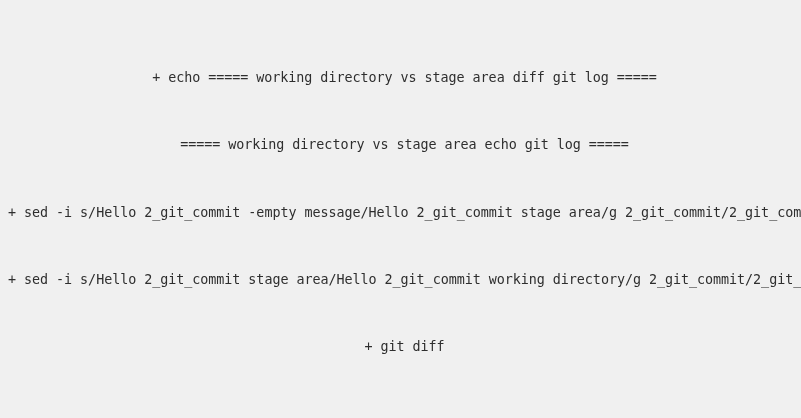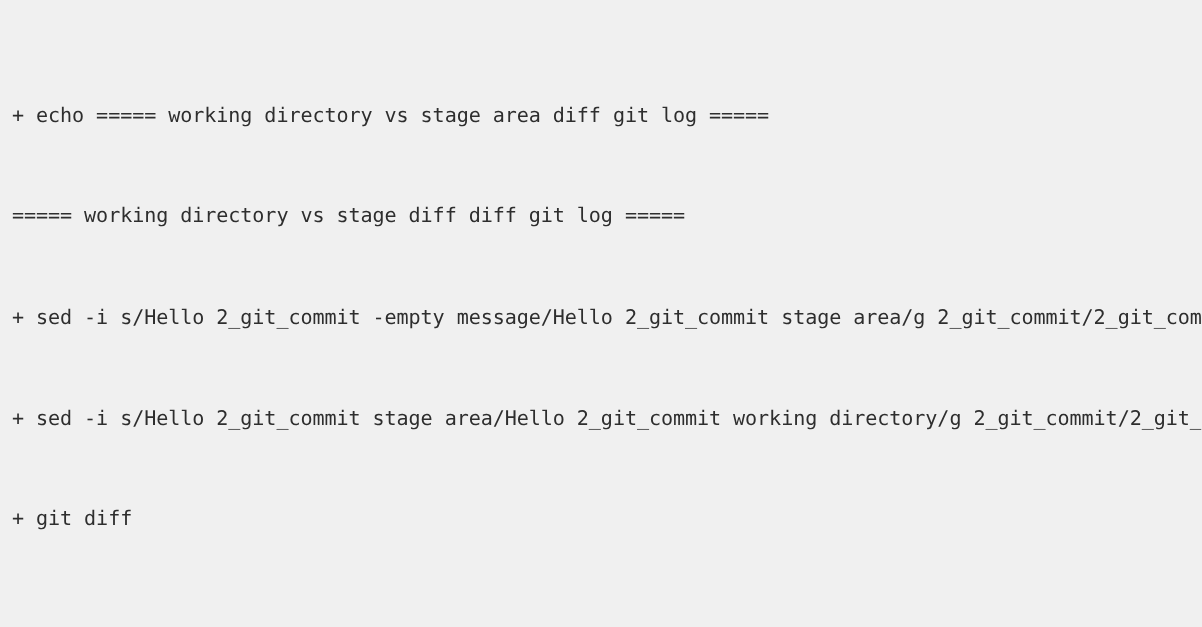--- a/index.html
+++ b/index.html
@@ -11,20 +11,21 @@
     background: #f0f0f0;
   }
   #terminal {
     position: relative;
     width: 801px;
     height: 392px;
     background: #f0f0f0;
     overflow: hidden;
     box-sizing: border-box;
     padding: 0;
+    text-align: center;
   }
   #console-output {
     position: absolute;
     left: 8px;
     top: 0px;
     right: 0;
     font-family: "DejaVu Sans Mono", "Liberation Mono", monospace;
     font-size: 13.4px;
     line-height: 22.4px;
     color: #2e2e2e;
@@ -39,21 +40,21 @@
     font-family: "DejaVu Sans Mono", "Liberation Mono", monospace;
   }
 </style>
 </head>
 <body>
 
 <div id="terminal" style="background: rgb(240, 240, 240);">
   <div id="console-output" style="color: rgb(46, 46, 46);">
 
     <span class="term-line">+ echo ===== working directory vs stage area diff git log =====</span>
-    <span class="term-line">===== working directory vs stage diff diff git log =====</span>
+    <span class="term-line">===== working directory vs stage area echo git log =====</span>
     <span class="term-line">+ sed -i s/Hello 2_git_commit -empty message/Hello 2_git_commit stage area/g 2_git_commit/2_git_commit.c</span>
     <span class="term-line">+ sed -i s/Hello 2_git_commit stage area/Hello 2_git_commit working directory/g 2_git_commit/2_git_commit.c</span>
     <span class="term-line">+ git diff</span>
     
     
     
     
     
     
     

